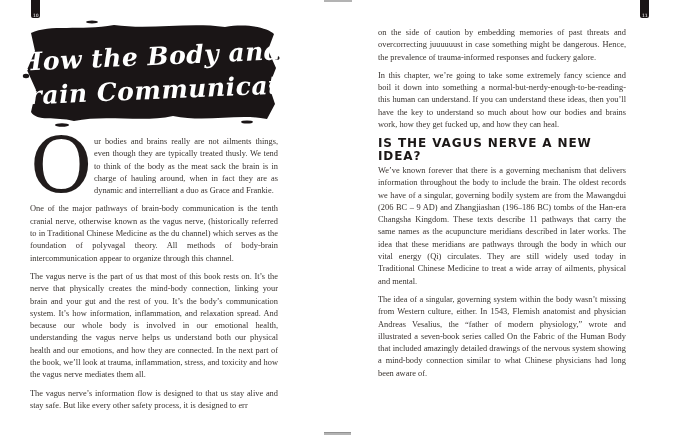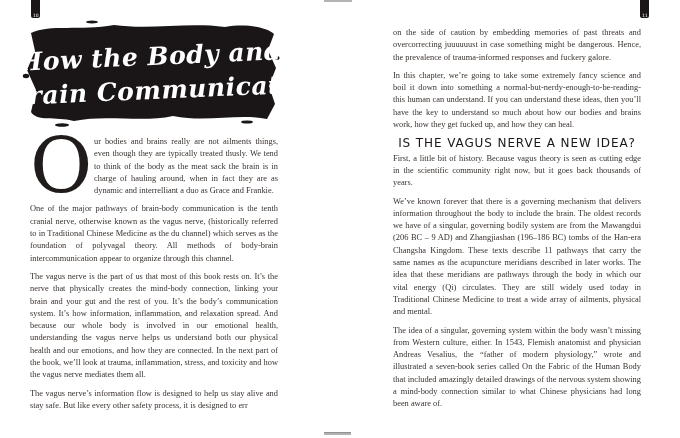--- a/index.html
+++ b/index.html
@@ -65,41 +65,41 @@
   
   .text-col {
     position: absolute;
     width: 248px;
     color: #38322e;
     font-size: 8.4px;
     line-height: 12.3px;
     text-align: justify;
   }
   .text-col.left-col  { left: 30px;  top: 136px; }
-  .text-col.right-col { left: 393px; top: 27px; }
+  .text-col.right-col { left: 378px; top: 27px; }
 
   .text-col p { margin: 0 0 6px 0; }
 
   .dropcap {
     float: left;
     width: 56px; height: 50px;
     margin: 2px 8px 0 0;
     font-family: "DejaVu Serif", serif;
     font-size: 76px; line-height: 56px;
     color: #211c1c;
     overflow: visible;
   }
 
   .section-heading {
     font-family: "DejaVu Sans", sans-serif;
-    font-weight: normal;
+    font-weight: bold;
     font-size: 12px;
     letter-spacing: 0.9px;
     color: #1b1716;
-    text-align: center;
+    text-align: left;
     margin: 6px 0 3px 0;
   }
 
   .book-title-italic { }
 </style>
 </head>
 <body>
 
 <div class="spread">
 
@@ -131,32 +131,31 @@
       <div class="title-text">
         <div>How the Body and</div>
         <div>Brain Communicate</div>
       </div>
     </div>
 
     <div class="text-col left-col">
       <p><span class="dropcap">O</span><span>ur bodies and brains really are not ailments things, even though they are typically treated thusly. We tend to think of the body as the meat sack the brain is in charge of hauling around, when in fact they are as dynamic and interrelliant a duo as Grace and Frankie.</span></p>
       <p>One of the major pathways of brain-body communication is the tenth cranial nerve, otherwise known as the vagus nerve, (historically referred to in Traditional Chinese Medicine as the du channel) which serves as the foundation of polyvagal theory. All methods of body-brain intercommunication appear to organize through this channel.</p>
       <p>The vagus nerve is the part of us that most of this book rests on. It’s the nerve that physically creates the mind-body connection, linking your brain and your gut and the rest of you. It’s the body’s communication system. It’s how information, inflammation, and relaxation spread. And because our whole body is involved in our emotional health, understanding the vagus nerve helps us understand both our physical health and our emotions, and how they are connected. In the next part of the book, we’ll look at trauma, inflammation, stress, and toxicity and how the vagus nerve mediates them all.</p>
-      <p>The vagus nerve’s information flow is designed to help us stay alive and stay safe. But like every other safety process, it is designed to err</p>
+      <p>The vagus nerve’s information flow is designed to that us stay alive and stay safe. But like every other safety process, it is designed to err</p>
     </div>
   </div>
 
   <div>
     <div class="page-tab right-tab">
       <span class="tab-num">11</span>
     </div>
 
     <div class="text-col right-col">
       <p>on the side of caution by embedding memories of past threats and overcorrecting juuuuuust in case something might be dangerous. Hence, the prevalence of trauma-informed responses and fuckery galore.</p>
       <p>In this chapter, we’re going to take some extremely fancy science and boil it down into something a normal-but-nerdy-enough-to-be-reading-this human can understand. If you can understand these ideas, then you’ll have the key to understand so much about how our bodies and brains work, how they get fucked up, and how they can heal.</p>
       <h2 class="section-heading">IS THE VAGUS NERVE A NEW IDEA?</h2>
-      <p>First, a little bit of history. Because vagus theory is seen as cutting edge in the scientific community right now, but it goes back thousands of years.</p>
       <p>We’ve known forever that there is a governing mechanism that delivers information throughout the body to include the brain. The oldest records we have of a singular, governing bodily system are from the Mawangdui (206 BC – 9 AD) and Zhangjiashan (196–186 BC) tombs of the Han-era Changsha Kingdom. These texts describe 11 pathways that carry the same names as the acupuncture meridians described in later works. The idea that these meridians are pathways through the body in which our vital energy (Qi) circulates. They are still widely used today in Traditional Chinese Medicine to treat a wide array of ailments, physical and mental.</p>
       <p><span>The idea of a singular, governing system within the body wasn’t missing from Western culture, either. In 1543, Flemish anatomist and physician Andreas Vesalius, the “father of modern physiology,” wrote and illustrated a seven-book series called </span><span class="book-title-italic">On the Fabric of the Human Body</span><span> that included amazingly detailed drawings of the nervous system showing a mind-body connection similar to what Chinese physicians had long been aware of.</span></p>
     </div>
   </div>
 
 </div>
 
 </body></html>

